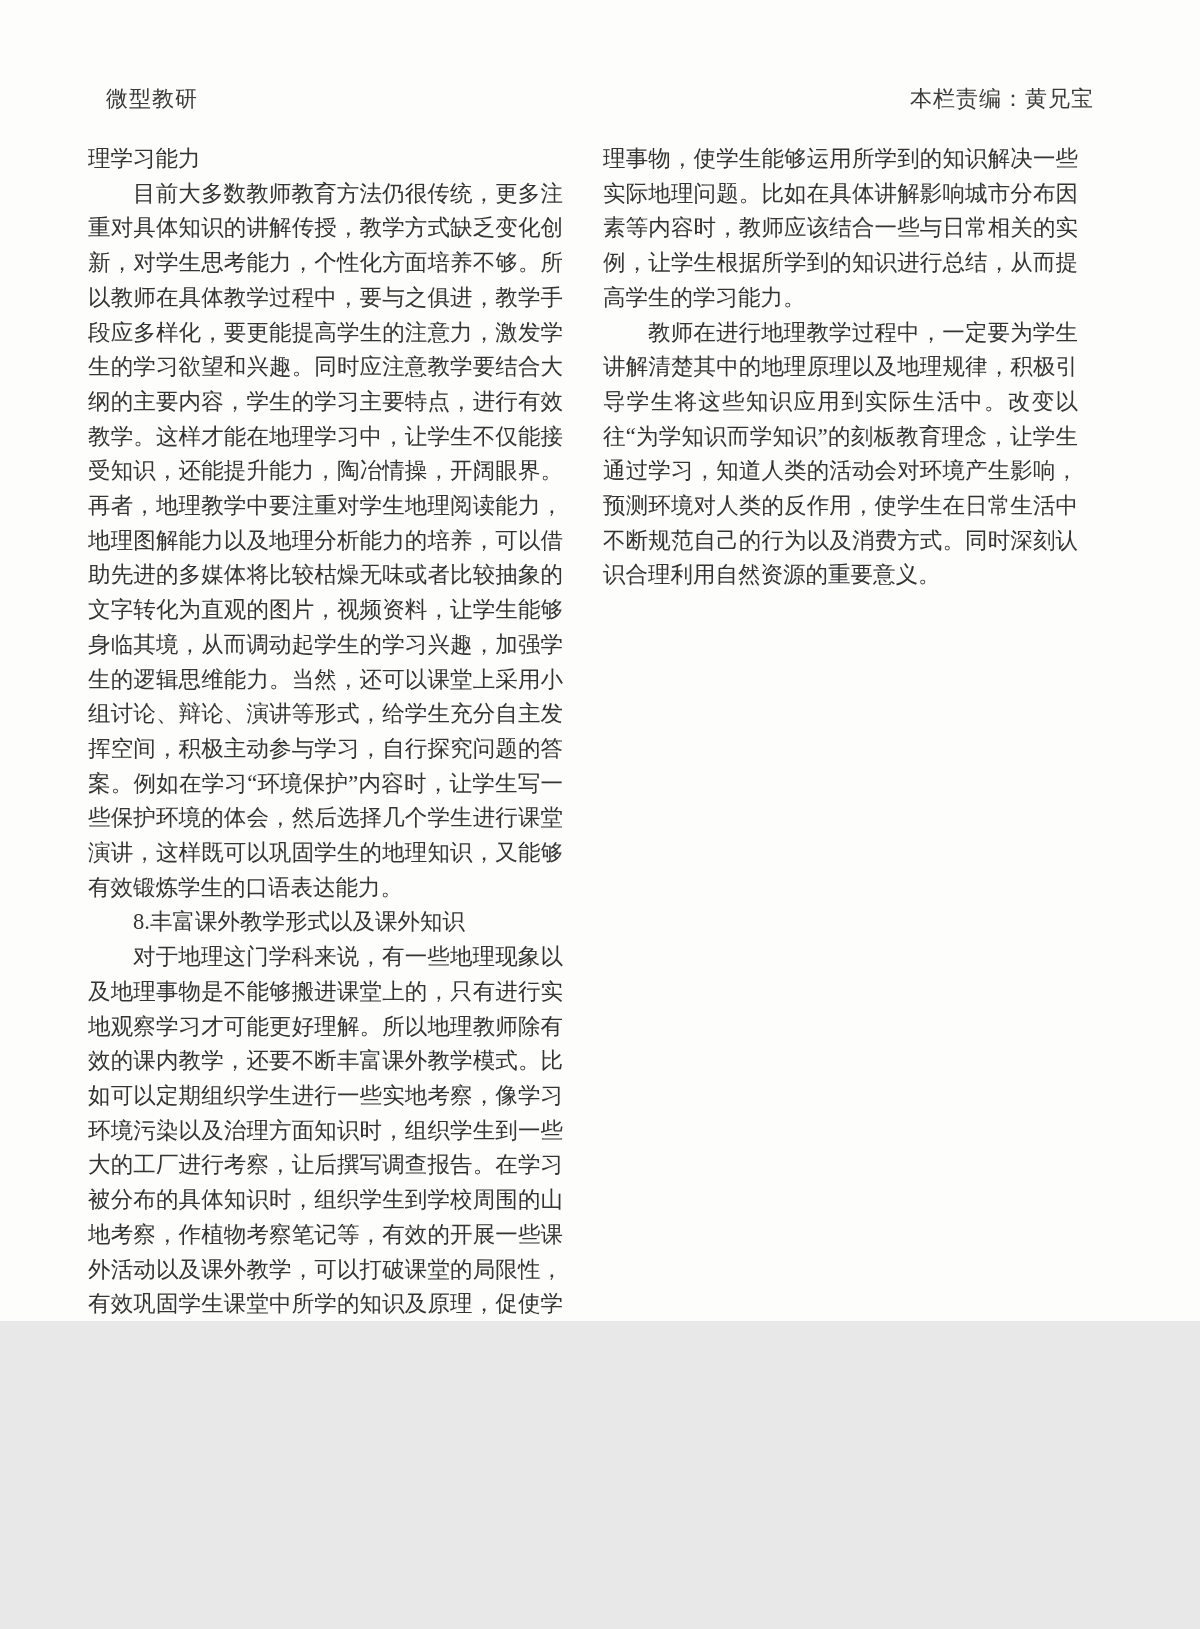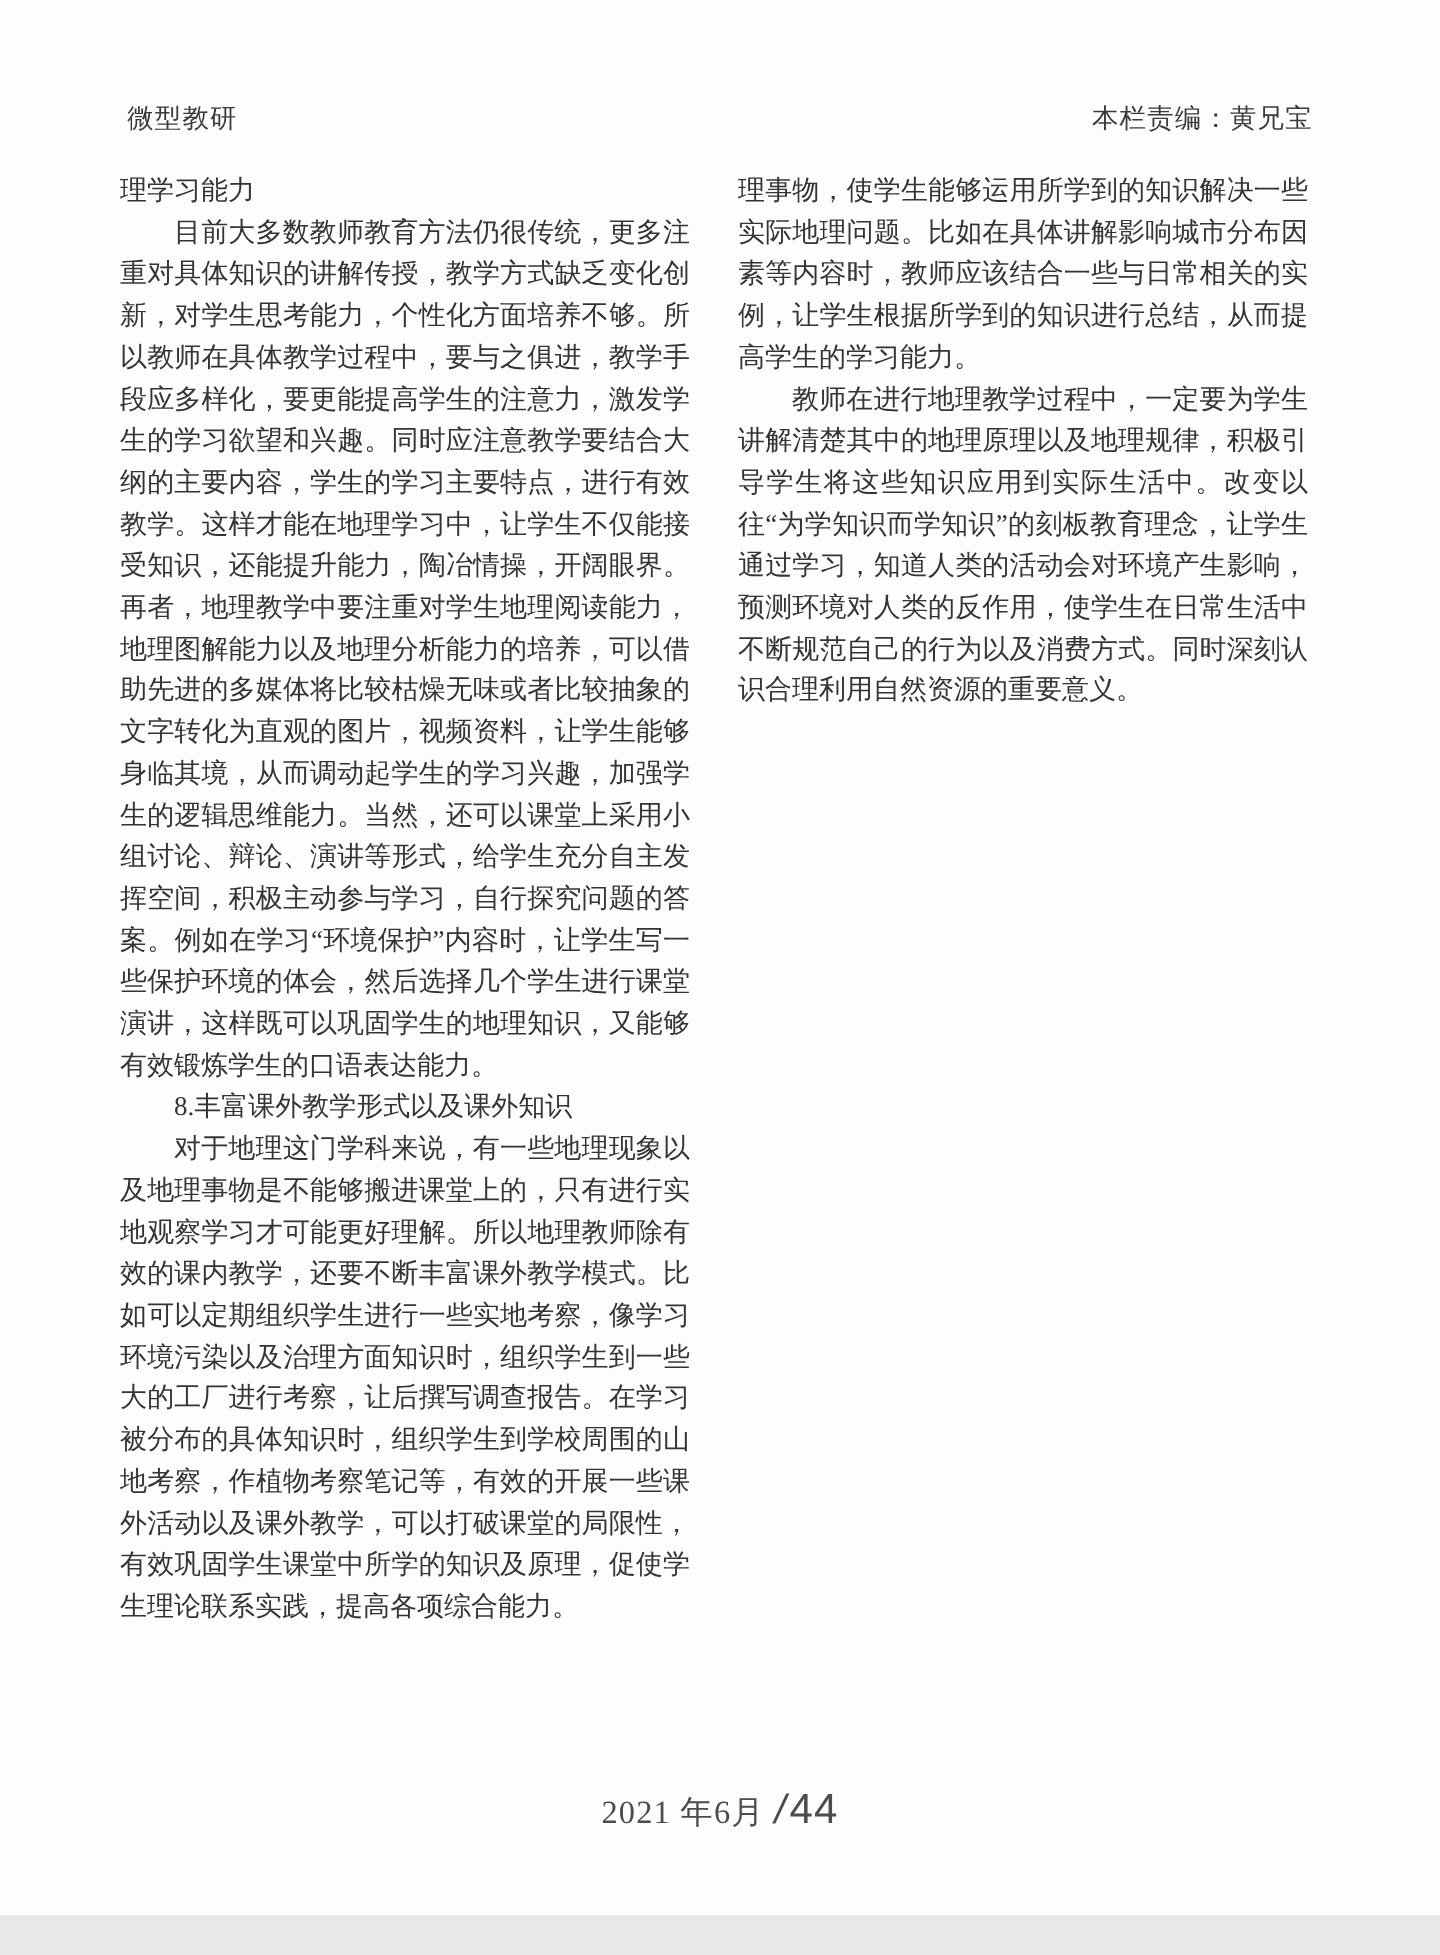--- a/index.html
+++ b/index.html
@@ -2,21 +2,21 @@
 <html><head>
 <meta charset="utf-8">
 <style>
   * { margin: 0; padding: 0; box-sizing: border-box; }
   html, body { background: #e8e8e8; }
   body { font-family: "Liberation Serif", "DejaVu Serif", serif; }
 
   .page {
     position: relative;
     width: 1200px;
-    height: 1596px;
+    height: 1321px;
     margin: 0 auto;
     background: #fdfdfc;
     overflow: hidden;
   }
 
   .page-header {
     position: absolute;
     top: 84px;
     left: 106px;
     right: 106px;
@@ -26,21 +26,21 @@
     font-family: "Liberation Sans", "DejaVu Sans", sans-serif;
     font-size: 22px;
     font-weight: 400;
     color: #3a3a3a;
     letter-spacing: 1px;
   }
 
   .columns {
     position: absolute;
     top: 142px;
-    left: 100px;
+    left: 88px;
     width: 990px;
     display: flex;
     gap: 40px;
   }
 
   .column {
     width: 475px;
     font-size: 22.5px;
     line-height: 34.7px;
     color: #343434;

